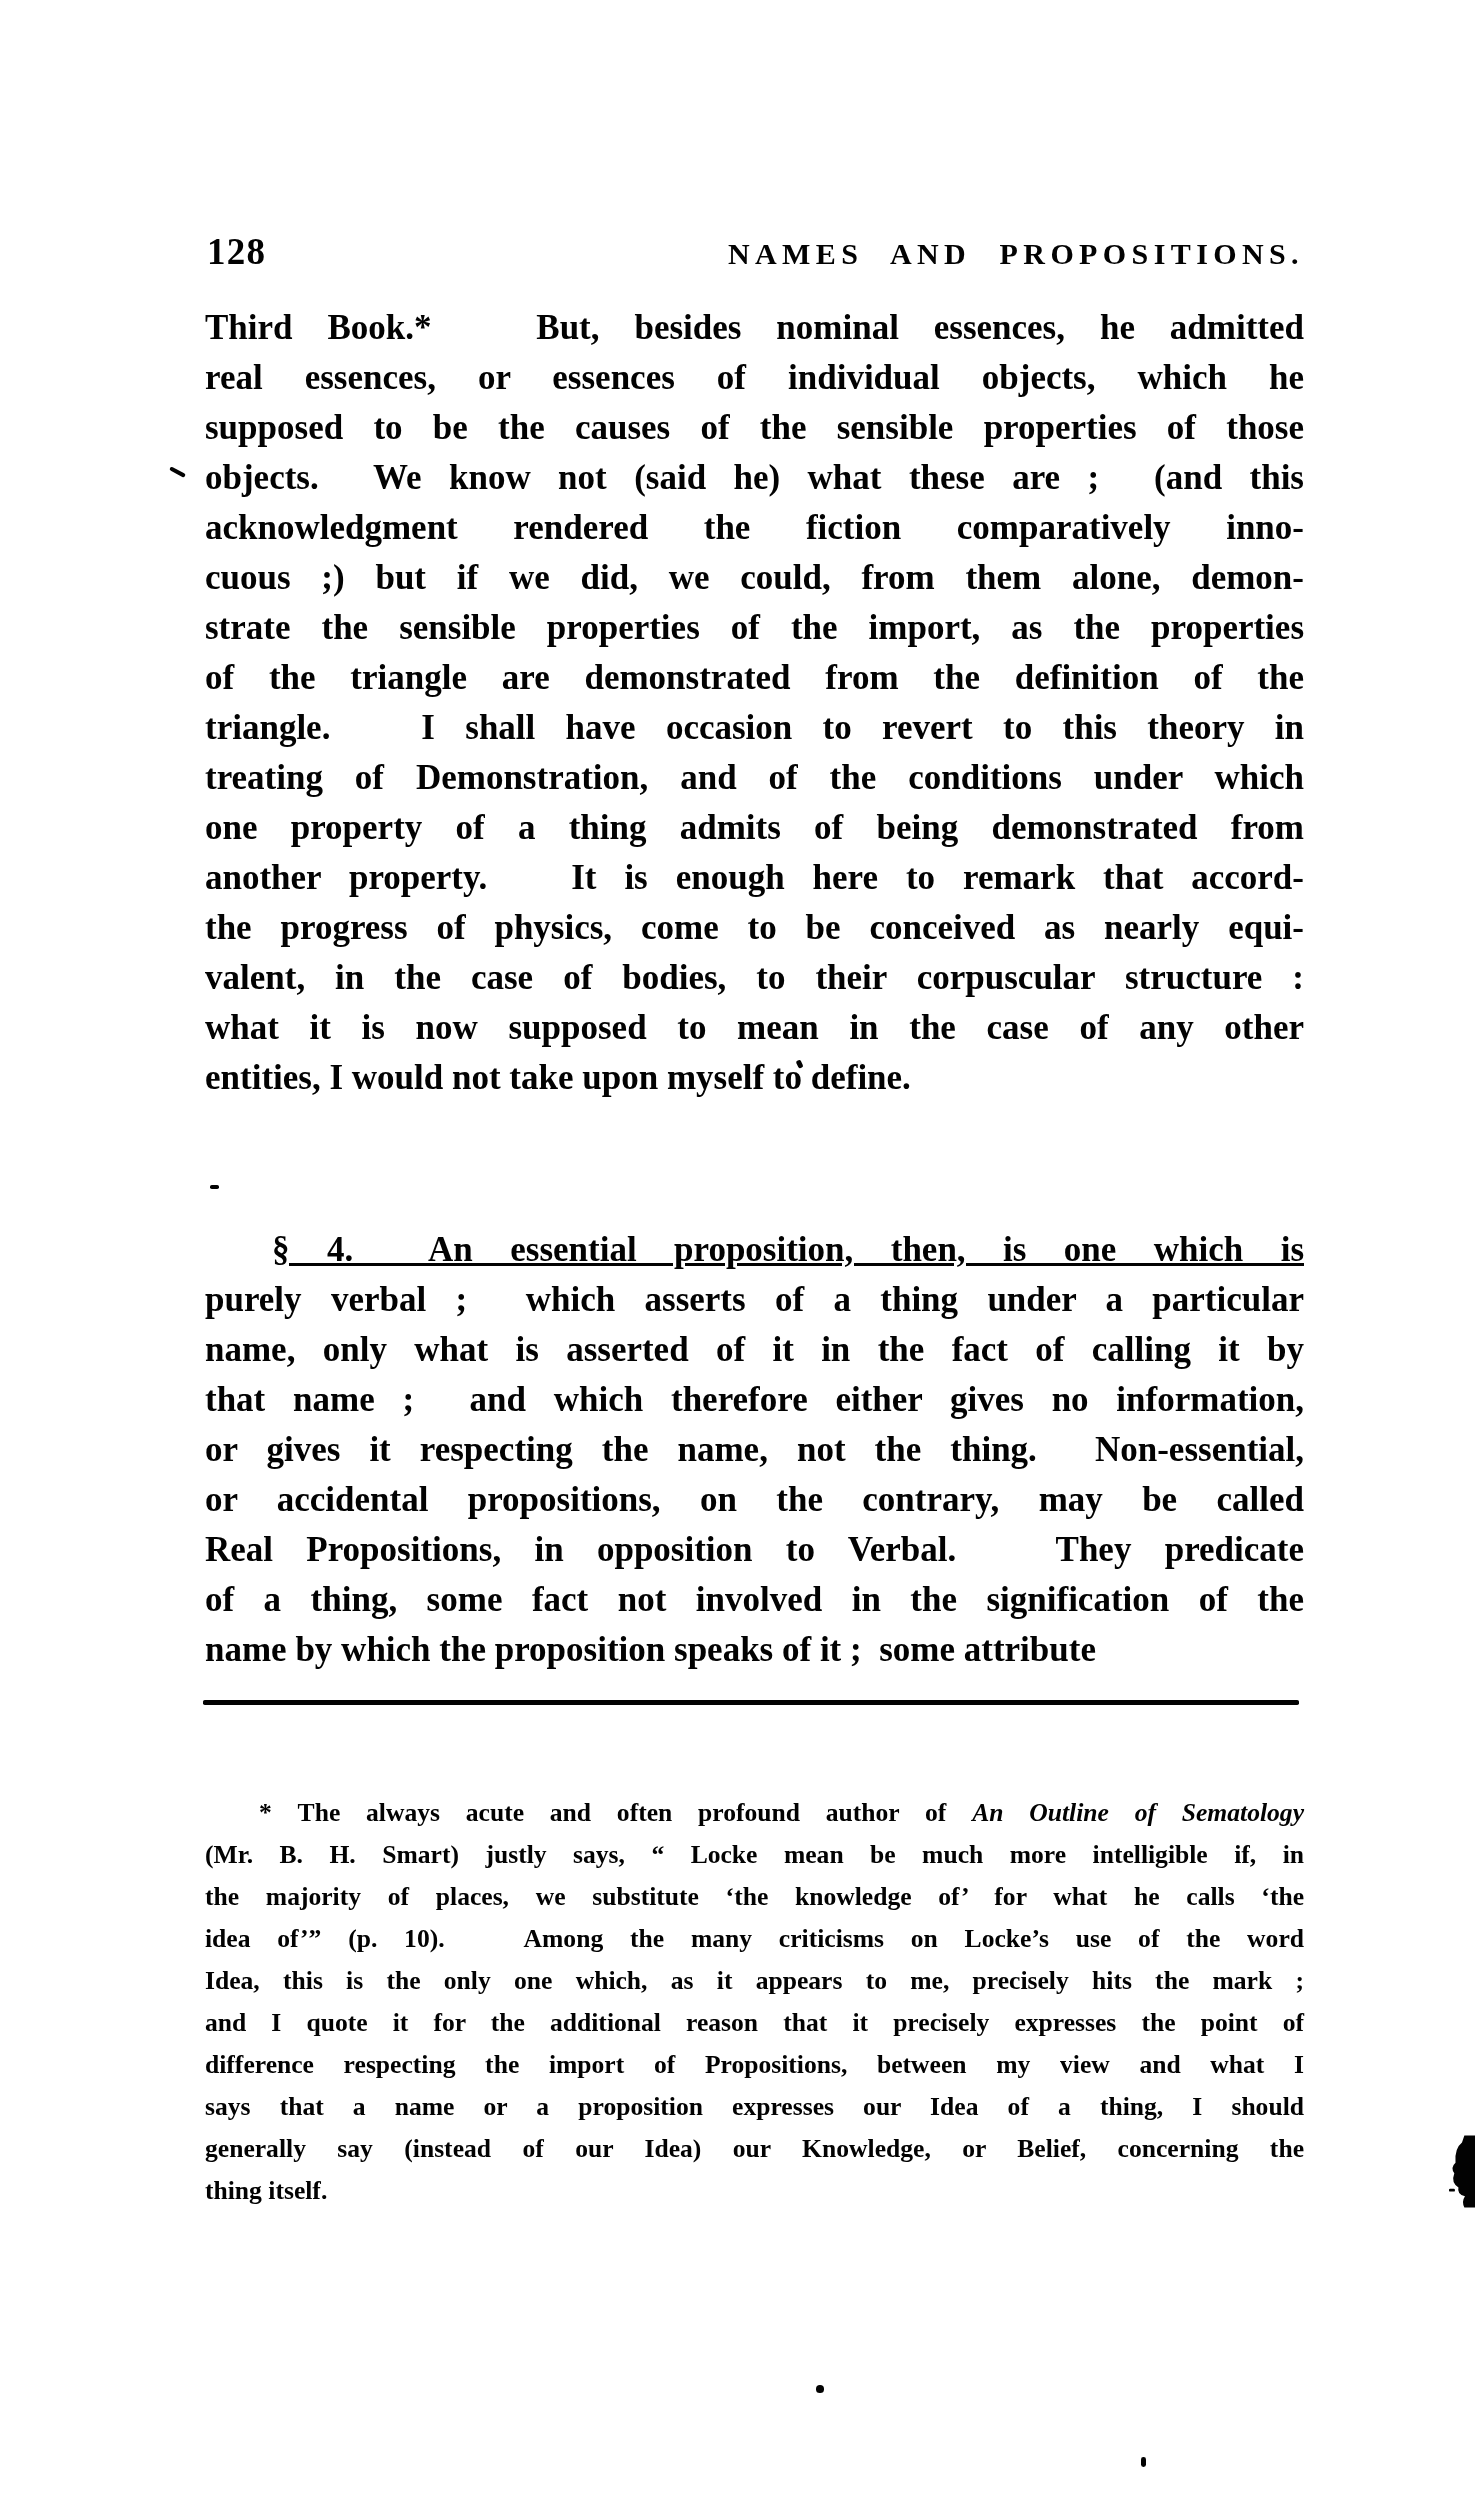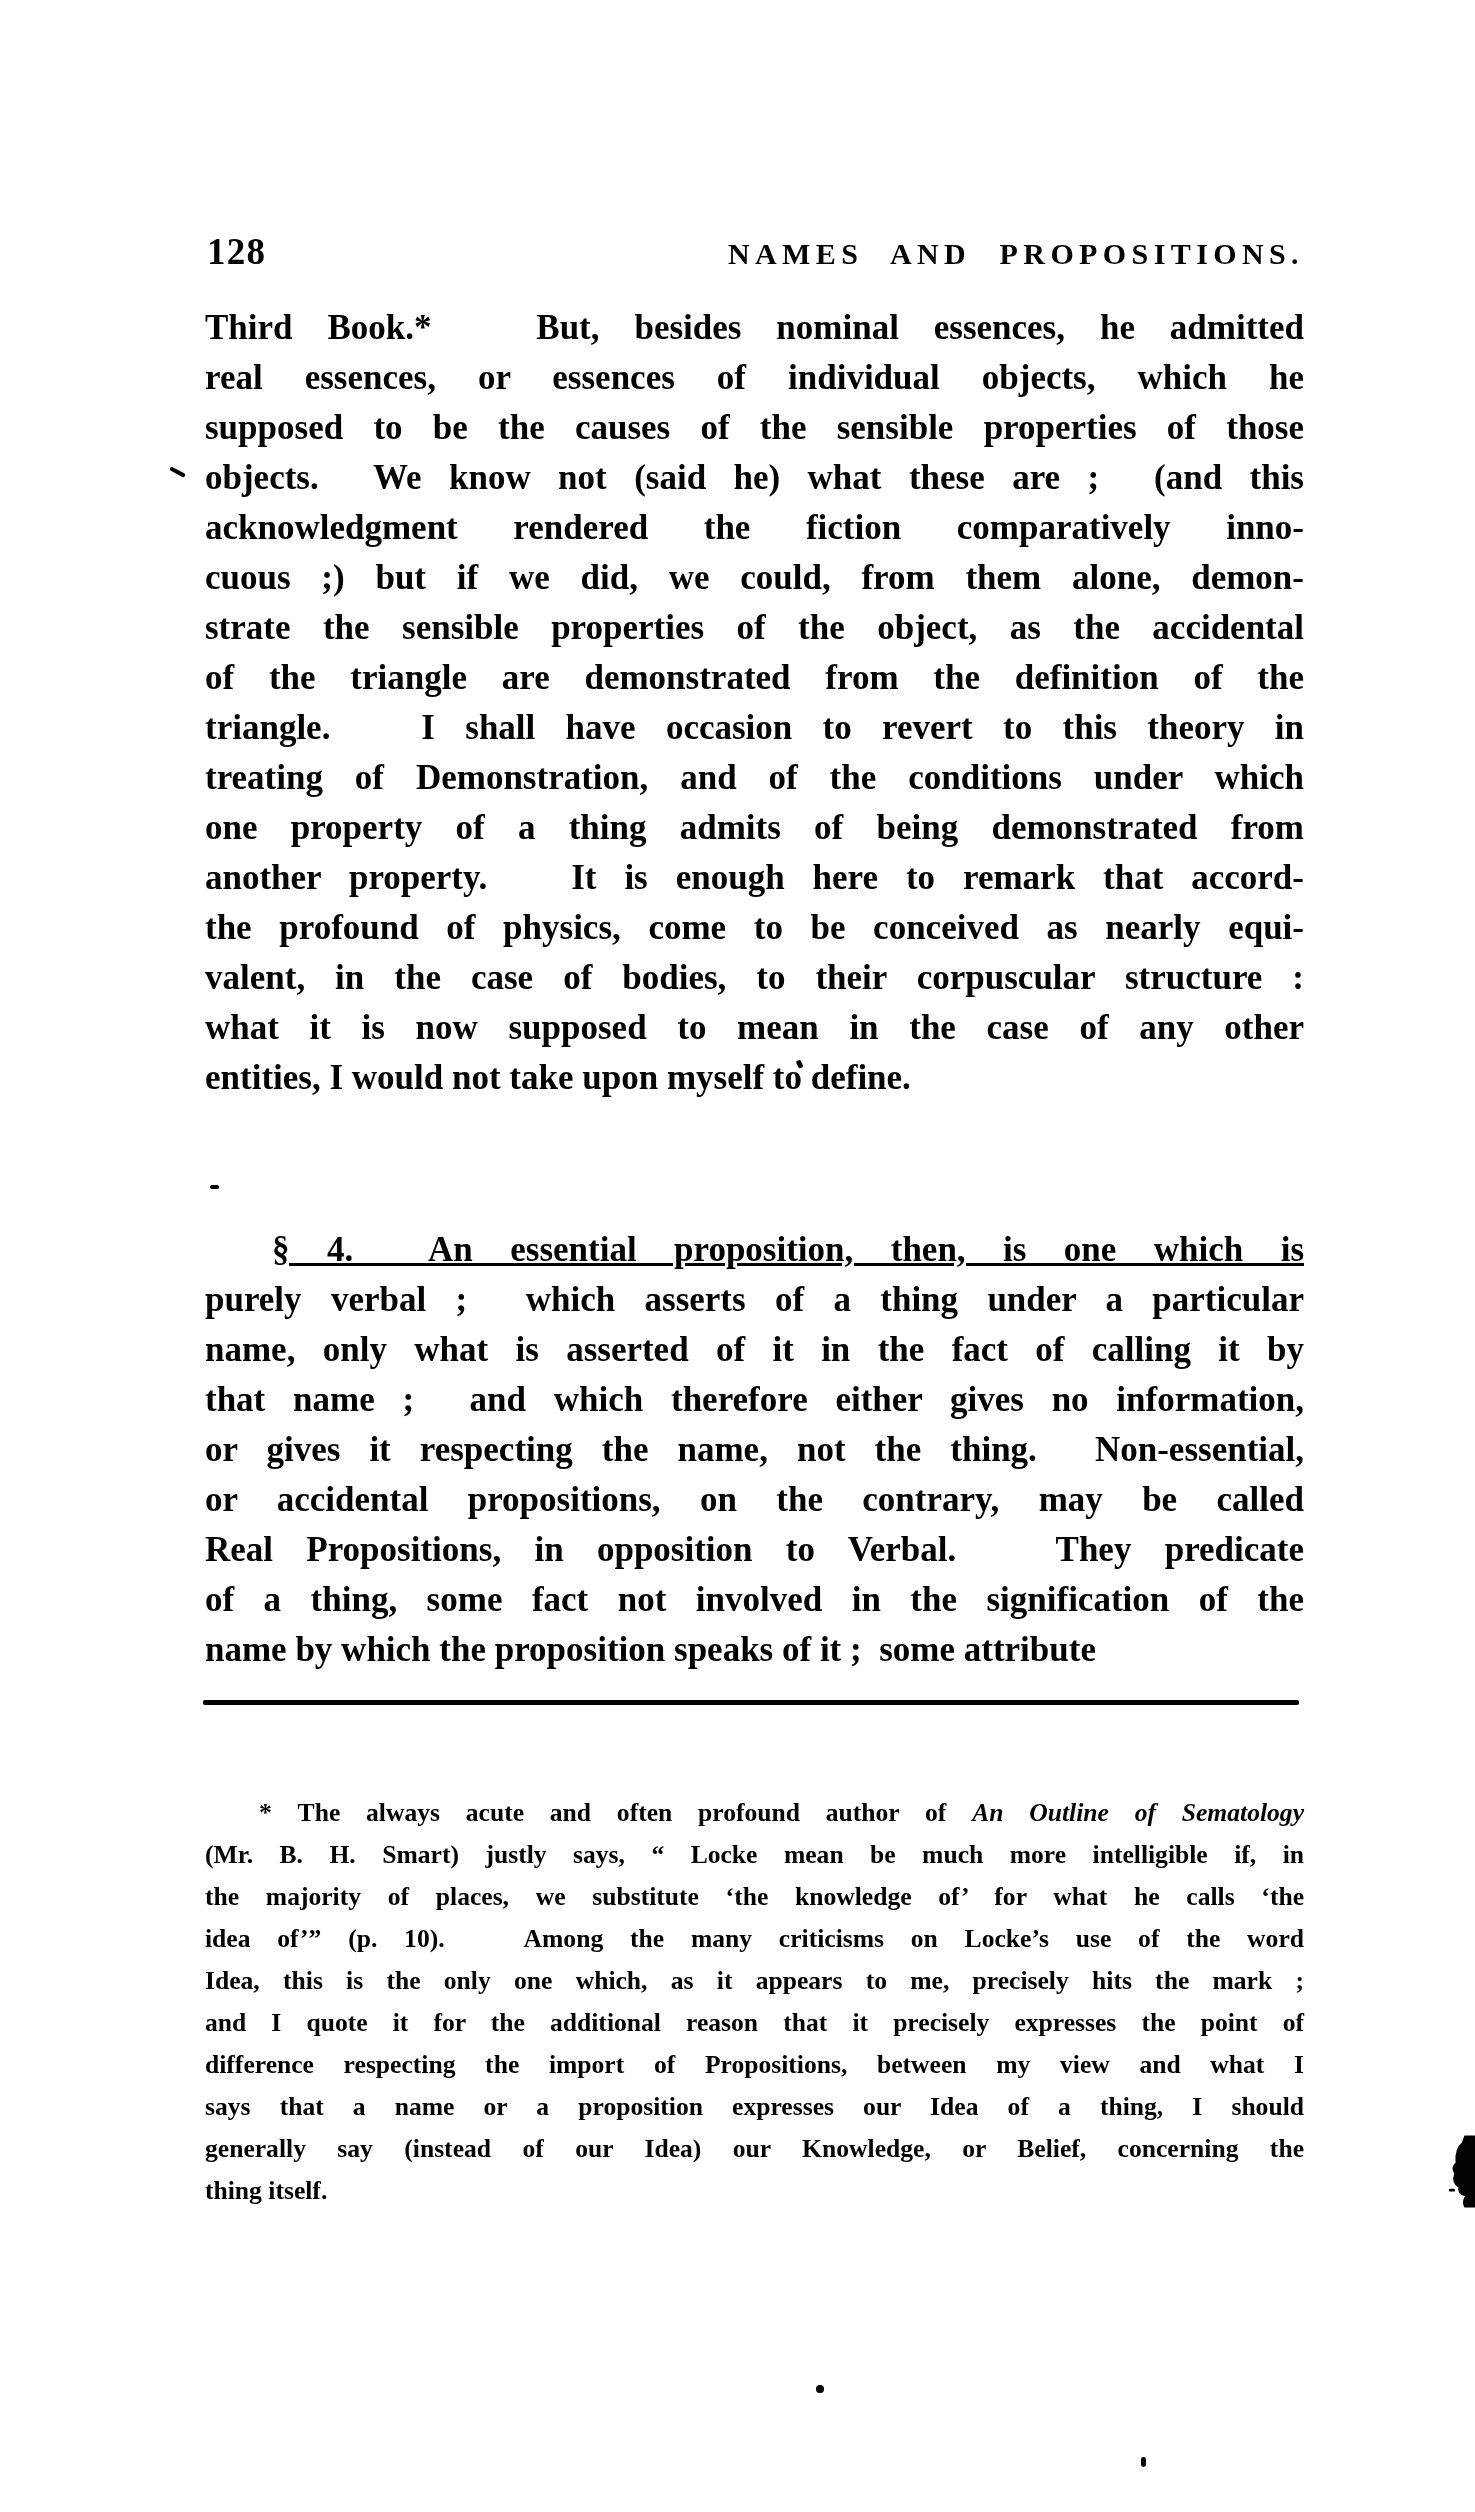--- a/index.html
+++ b/index.html
@@ -127,27 +127,27 @@
 
   <div class="running-title">NAMES AND PROPOSITIONS.</div>
 
   <div class="textblock para-1">
       <div class="line">Third Book.*&nbsp;&nbsp; But, besides nominal essences, he admitted</div>
       <div class="line">real essences, or essences of individual objects, which he</div>
       <div class="line">supposed to be the causes of the sensible properties of those</div>
       <div class="line">objects.&nbsp; We know not (said he) what these are ;&nbsp; (and this</div>
       <div class="line">acknowledgment rendered the fiction comparatively inno-</div>
       <div class="line">cuous ;) but if we did, we could, from them alone, demon-</div>
-      <div class="line">strate the sensible properties of the object, as the accidental</div>
+      <div class="line">strate the sensible properties of the import, as the properties</div>
       <div class="line">of the triangle are demonstrated from the definition of the</div>
       <div class="line">triangle.&nbsp;&nbsp; I shall have occasion to revert to this theory in</div>
       <div class="line">treating of Demonstration, and of the conditions under which</div>
       <div class="line">one property of a thing admits of being demonstrated from</div>
       <div class="line">another property.&nbsp;&nbsp; It is enough here to remark that accord-</div>
-      <div class="line">the profound of physics, come to be conceived as nearly equi-</div>
+      <div class="line">the progress of physics, come to be conceived as nearly equi-</div>
       <div class="line">valent, in the case of bodies, to their corpuscular structure :</div>
       <div class="line">what it is now supposed to mean in the case of any other</div>
       <div class="line last">entities, I would not take upon myself to define.</div>
     </div>
 
   <div class="textblock para-2">
       <div class="line indent">§ 4.&nbsp;&nbsp;An essential proposition, then, is one which is</div>
       <div class="line">purely verbal ;&nbsp; which asserts of a thing under a particular</div>
       <div class="line">name, only what is asserted of it in the fact of calling it by</div>
       <div class="line">that name ;&nbsp; and which therefore either gives no information,</div>

